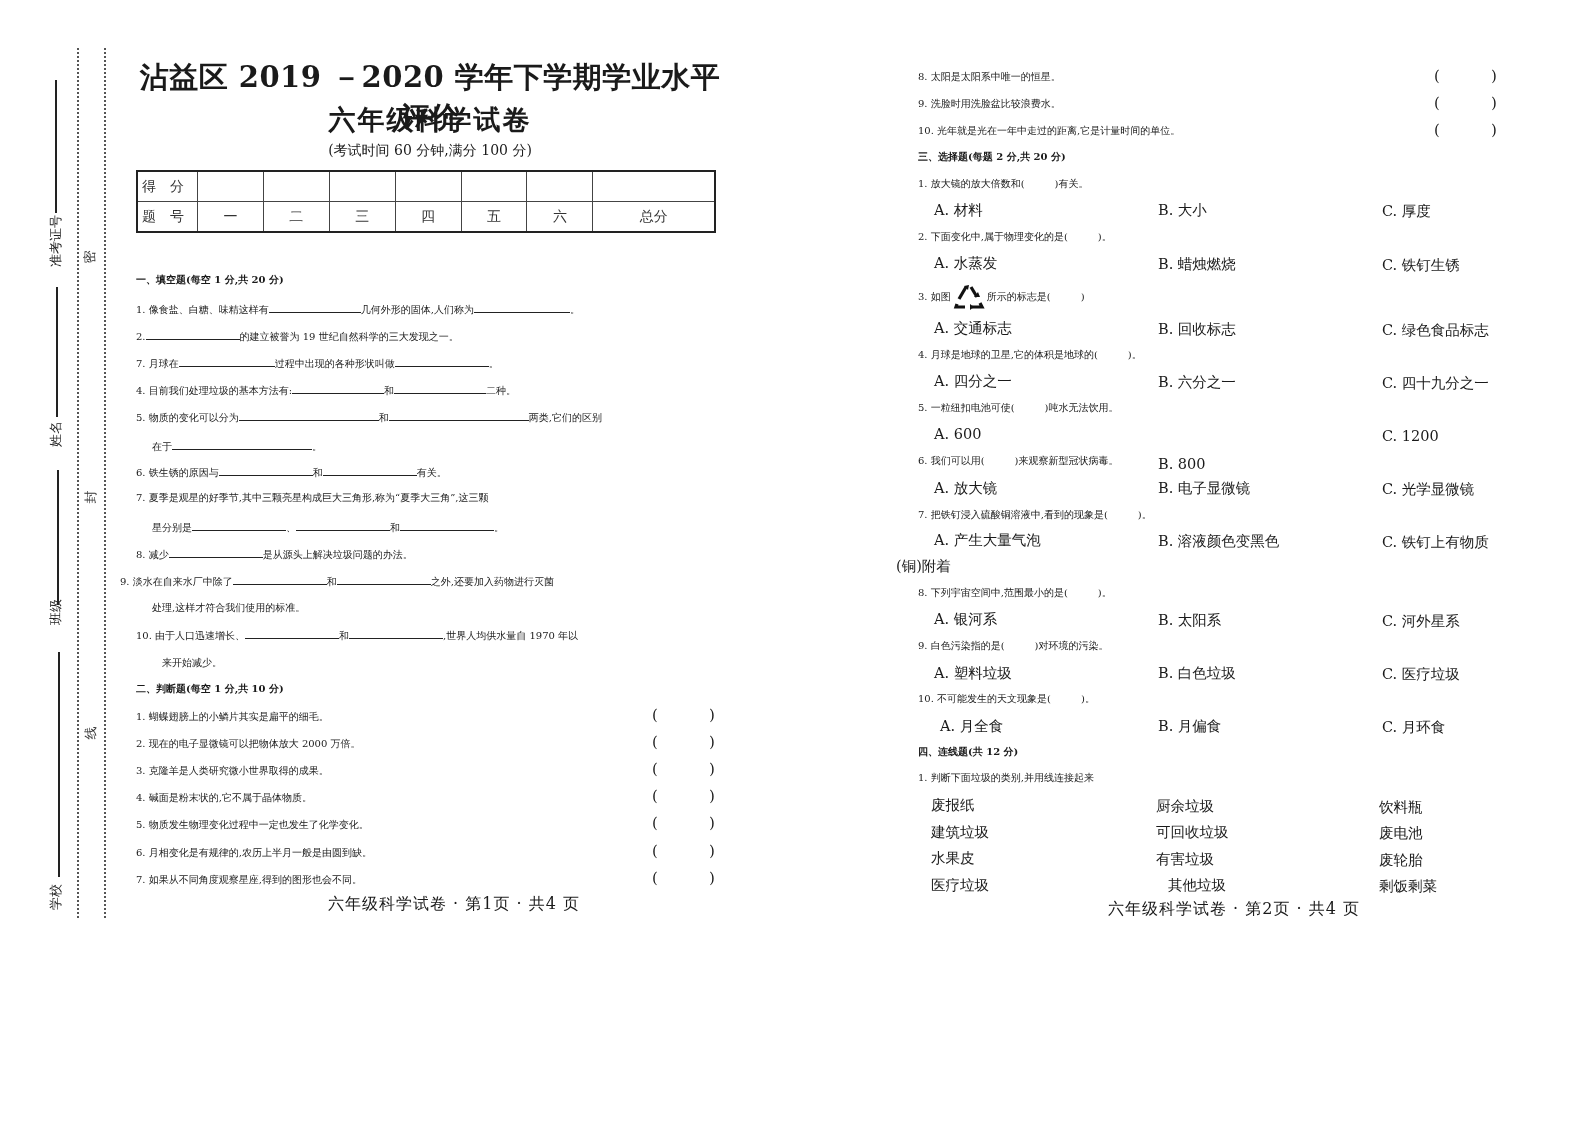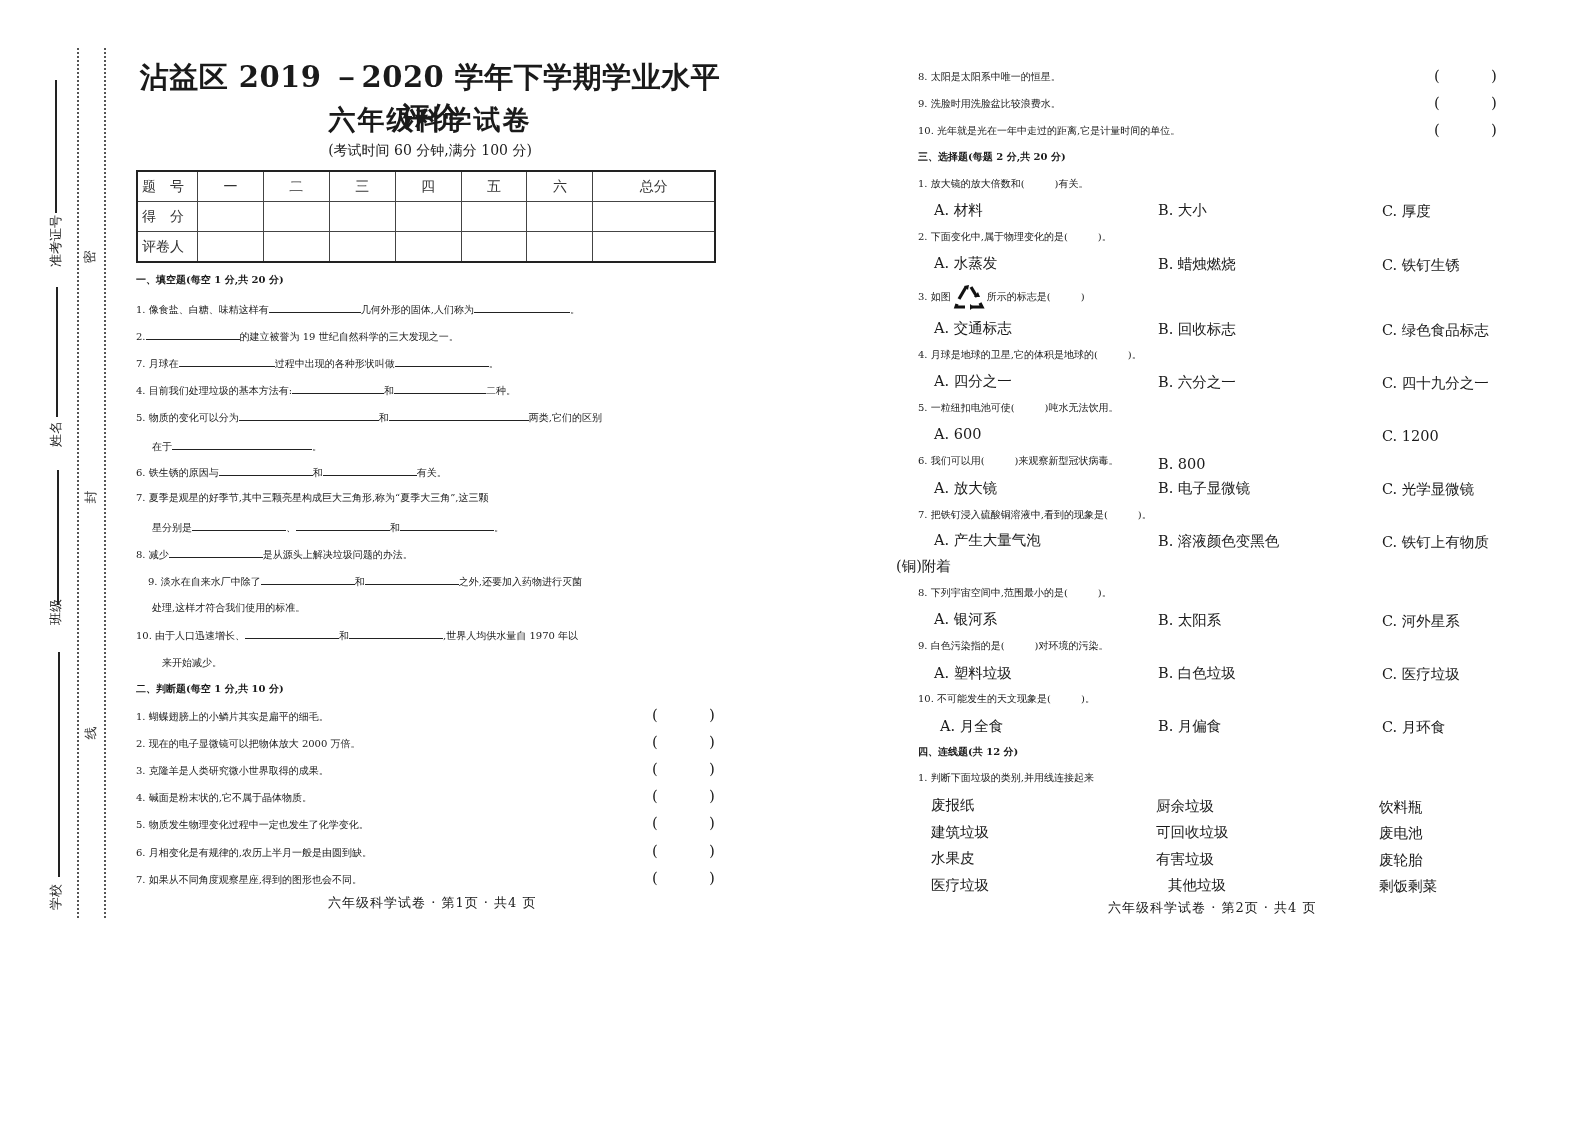--- a/index.html
+++ b/index.html
@@ -42,21 +42,21 @@
   }
   table.score td.rowhead { width: 54px; text-align: left; padding-left: 4px; letter-spacing: 0; }
 
   .line {
     position: absolute; font-size: 10px; white-space: nowrap; line-height: 20px;
   }
   .sec { font-weight: bold; }
   .blank { display: inline-block; border-bottom: 1px solid #222; height: 14px; vertical-align: baseline; }
   .paren { position: absolute; font-size: 15px; }
   .footer {
-    position: absolute; font-size: 13px; letter-spacing: 1px; white-space: nowrap;
+    position: absolute; font-size: 16px; letter-spacing: 1px; white-space: nowrap;
   }
   .opt { position: absolute; font-size: 14.5px; white-space: nowrap; line-height: 20px; }
   .recycle { display: inline-block; width: 32px; height: 26px; vertical-align: middle; margin: 0 2px; }
 </style>
 </head>
 <body>
 
 <div>
   <div class="vline" style="left:55px; top:80px; height:133px;"></div>
   <div class="vlabel" style="left:26px; top:232px; width:60px; text-align:center;">准考证号</div>
@@ -75,49 +75,39 @@
 </div>
 
 <div>
   <div class="title1">沾益区 2019 －2020 学年下学期学业水平评价</div>
   <div class="title2">六年级科学试卷</div>
   <div class="subtitle">(考试时间 60 分钟,满分 100 分)</div>
 
   <table class="score">
     <tbody>
         <tr>
+      <td class="rowhead">得　分</td>
+      <td></td>
+          <td></td>
+      <td></td>
+          <td></td>
+      <td></td>
+          <td></td>
+      <td></td>
+    </tr>
+    <tr>
       <td class="rowhead">题　号</td>
       <td>一</td>
       <td>二</td>
       <td>三</td>
       <td>四</td>
       <td>五</td>
       <td>六</td>
       <td>总分</td>
     </tr>
-    <tr>
-      <td class="rowhead">得　分</td>
-      <td></td>
-          <td></td>
-      <td></td>
-          <td></td>
-      <td></td>
-          <td></td>
-      <td></td>
-    </tr>
-    <tr>
-      <td class="rowhead">评卷人</td>
-      <td></td>
-          <td></td>
-      <td></td>
-          <td></td>
-      <td></td>
-          <td></td>
-      <td></td>
-    </tr>
   </tbody>
     </table>
 
   <div class="line sec" style="left:136px; top:270px;">一、填空题(每空 1 分,共 20 分)</div>
 
   <div class="line" style="left:136px; top:298px;">
     <span>1. 像食盐、白糖、味精这样有</span><span class="blank" style="width:92px"></span><span>几何外形的固体,人们称为</span><span class="blank" style="width:96px"></span><span>。</span>
   </div>
   <div class="line" style="left:136px; top:325px;">
     <span>2.</span><span class="blank" style="width:94px"></span><span>的建立被誉为 19 世纪自然科学的三大发现之一。</span>
@@ -139,21 +129,21 @@
   </div>
   <div class="line" style="left:136px; top:488px;">
     <span>7. 夏季是观星的好季节,其中三颗亮星构成巨大三角形,称为“夏季大三角”,这三颗</span>
   </div>
   <div class="line" style="left:152px; top:516px;">
     <span>星分别是</span><span class="blank" style="width:94px"></span><span>、</span><span class="blank" style="width:94px"></span><span>和</span><span class="blank" style="width:94px"></span><span>。</span>
   </div>
   <div class="line" style="left:136px; top:543px;">
     <span>8. 减少</span><span class="blank" style="width:94px"></span><span>是从源头上解决垃圾问题的办法。</span>
   </div>
-  <div class="line" style="left:148px; top:570px;text-align:center;">
+  <div class="line" style="left:120px; top:570px;text-align:center;">
     <span>9. 淡水在自来水厂中除了</span><span class="blank" style="width:94px"></span><span>和</span><span class="blank" style="width:94px"></span><span>之外,还要加入药物进行灭菌</span>
   </div>
   <div class="line" style="left:152px; top:598px;">
     <span>处理,这样才符合我们使用的标准。</span>
   </div>
   <div class="line" style="left:136px; top:624px;">
     <span>10. 由于人口迅速增长、</span><span class="blank" style="width:94px"></span><span>和</span><span class="blank" style="width:94px"></span><span>,世界人均供水量自 1970 年以</span>
   </div>
   <div class="line" style="left:162px; top:653px;">
     <span>来开始减少。</span>

